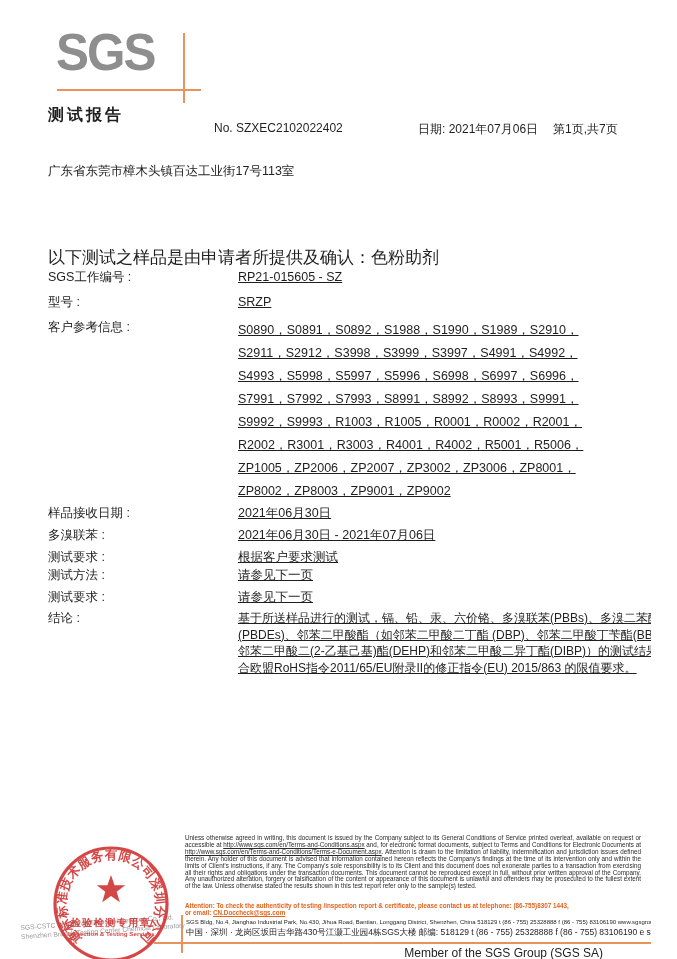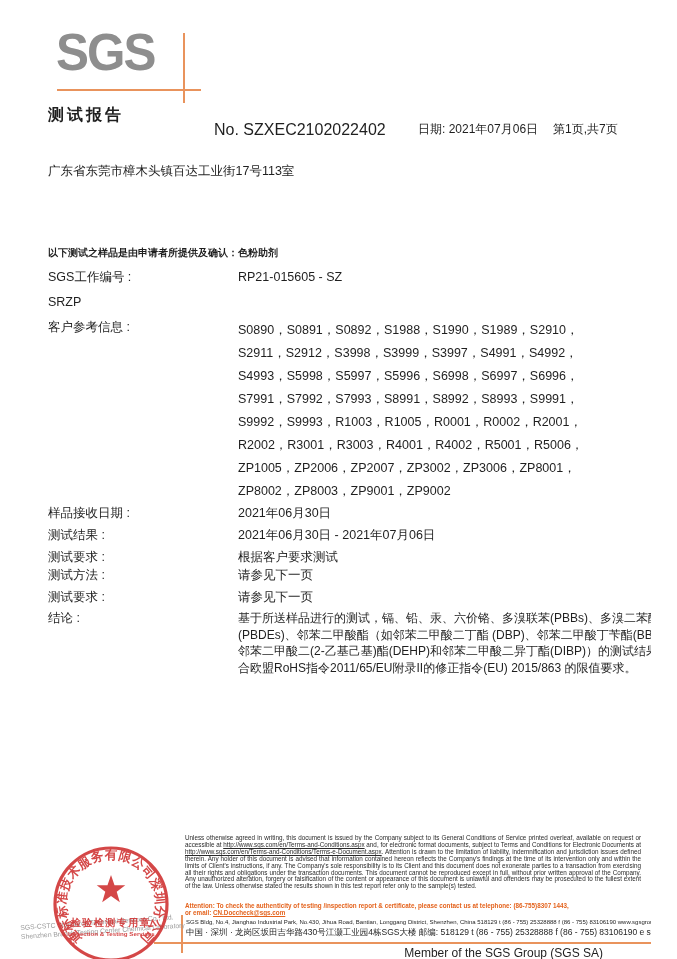--- a/index.html
+++ b/index.html
@@ -10,31 +10,31 @@
   
   .logo{
     position:absolute;left:56px;top:22px;font-size:52px;font-weight:bold;
     color:#8e8e8e;letter-spacing:-2px;transform:scaleX(.95);transform-origin:left top;
     font-family:"Liberation Sans","DejaVu Sans",sans-serif;
   }
   .crop-h{position:absolute;left:57px;top:89px;width:144px;border-top:2px solid #e9935c;}
   .crop-v{position:absolute;left:183px;top:33px;height:70px;border-left:2px solid #e9935c;}
   
   .hdr-title{position:absolute;left:48px;top:105px;font-size:16px;font-weight:bold;letter-spacing:3px;}
-  .hdr-no{position:absolute;left:214px;top:121px;font-size:16px;}
+  .hdr-no{position:absolute;left:214px;top:121px;font-size:12px;}
   .hdr-date{position:absolute;left:418px;top:121px;font-size:12px;}
   .hdr-page{position:absolute;left:553px;top:121px;font-size:12px;}
   
   .applicant{position:absolute;left:48px;top:159px;font-size:12.5px;line-height:25px;}
-  .sample{position:absolute;left:48px;top:246px;font-size:10px;font-weight:bold;}
+  .sample{position:absolute;left:48px;top:246px;font-size:17px;}
   
   .details{position:absolute;left:48px;top:269px;width:604px;font-size:12.5px;line-height:17px;}
   .drow{display:flex;gap:16px;}
   .dlabel{flex:0 0 174px;}
-  .dvalue{flex:1;}
+  .dvalue{flex:1;text-decoration:underline;}
   .gap8{margin-bottom:8px;}
   .gap5{margin-bottom:5px;}
   .gap4{margin-bottom:4px;}
   .gap2{margin-bottom:2px;}
   .gap1{margin-bottom:1px;}
   .reflines div{line-height:23px;}
   .conclusion{flex:0 0 440px;max-width:440px;font-size:12px;line-height:16.5px;}
   
   .disclaimer{
     position:absolute;left:185px;top:835px;width:456px;
@@ -76,41 +76,42 @@
   </div>
 
   <div class="sample">以下测试之样品是由申请者所提供及确认：色粉助剂</div>
 
   <div class="details">
     <div class="drow gap8">
       <div class="dlabel">SGS工作编号 :</div>
       <div class="dvalue">RP21-015605 - SZ</div>
     </div>
     <div class="drow gap8">
+      <div class="dlabel">型号 :</div>
       <div class="dvalue">SRZP</div>
     </div>
     <div class="drow gap2">
       <div class="dlabel">客户参考信息 :</div>
       <div class="dvalue reflines">
         <div>S0890，S0891，S0892，S1988，S1990，S1989，S2910，</div>
         <div>S2911，S2912，S3998，S3999，S3997，S4991，S4992，</div>
         <div>S4993，S5998，S5997，S5996，S6998，S6997，S6996，</div>
         <div>S7991，S7992，S7993，S8991，S8992，S8993，S9991，</div>
         <div>S9992，S9993，R1003，R1005，R0001，R0002，R2001，</div>
         <div>R2002，R3001，R3003，R4001，R4002，R5001，R5006，</div>
         <div>ZP1005，ZP2006，ZP2007，ZP3002，ZP3006，ZP8001，</div>
         <div>ZP8002，ZP8003，ZP9001，ZP9002</div>
       </div>
     </div>
     <div class="drow gap5">
       <div class="dlabel">样品接收日期 :</div>
       <div class="dvalue">2021年06月30日</div>
     </div>
     <div class="drow gap5">
-      <div class="dlabel">测试结果 :</div>
+      <div class="dlabel">多溴联苯 :</div>
       <div class="dvalue">2021年06月30日 - 2021年07月06日</div>
     </div>
     <div class="drow gap1">
       <div class="dlabel">测试要求 :</div>
       <div class="dvalue">根据客户要求测试</div>
     </div>
     <div class="drow gap5">
       <div class="dlabel">测试方法 :</div>
       <div class="dvalue">请参见下一页</div>
     </div>

